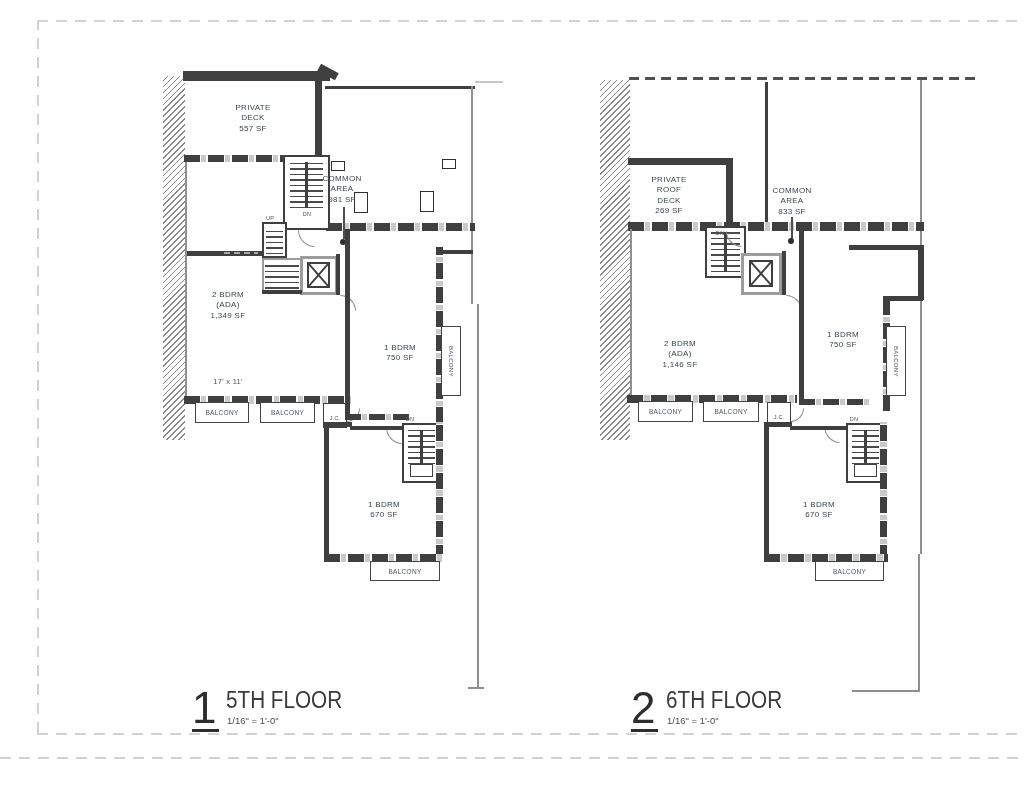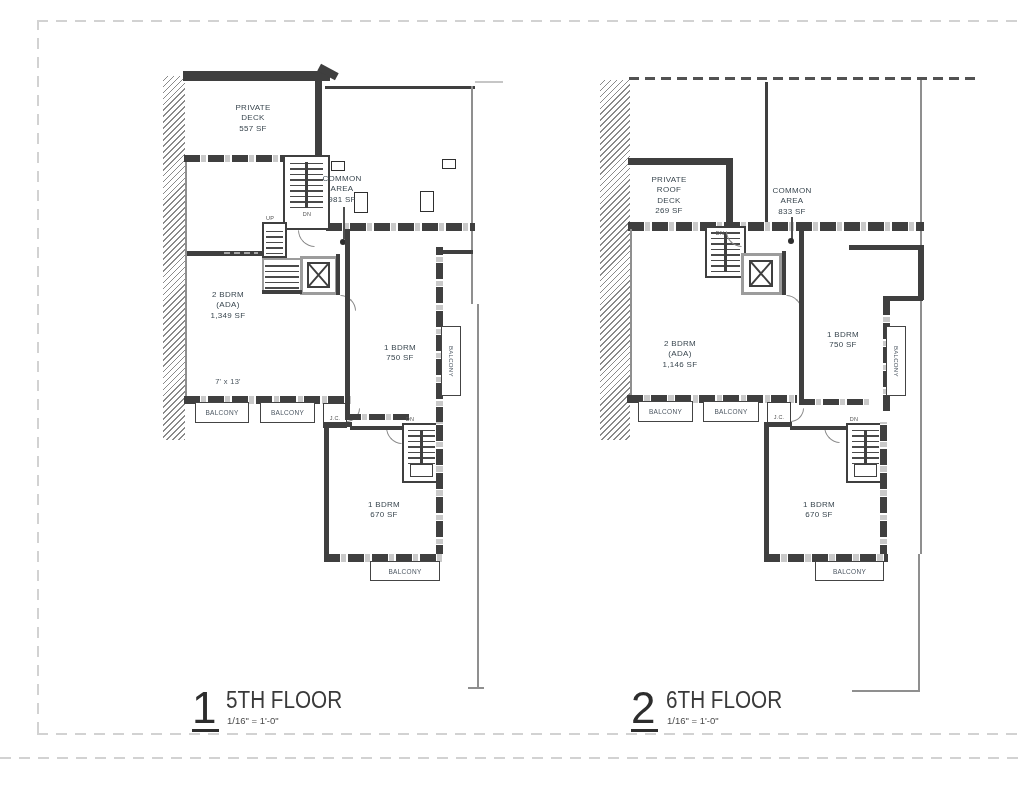--- a/index.html
+++ b/index.html
@@ -98,21 +98,21 @@
 981 SF</div>
     <div class="lead" style="left:343px;top:207px;width:1.5px;height:32px"></div>
     <div class="dot" style="left:340px;top:239px"></div>
 
     <div class="lbl" style="left:221px;top:103px;width:64px">PRIVATE
 DECK
 557 SF</div>
     <div class="lbl" style="left:192px;top:290px;width:72px">2 BDRM
 (ADA)
 1,349 SF</div>
-    <div class="dim" style="left:198px;top:377px;width:60px">7' x 13'</div>
+    <div class="dim" style="left:198px;top:377px;width:60px">17' x 11'</div>
     <div class="lbl" style="left:369px;top:343px;width:62px">1 BDRM
 750 SF</div>
     <div class="lbl" style="left:353px;top:500px;width:62px">1 BDRM
 670 SF</div>
 
     <div class="wwh" style="left:184px;top:396px;width:168px;height:8px"></div>
     <div class="balc" style="left:195px;top:402px;width:54px;height:21px">
         <span>BALCONY</span>
       </div>
     <div class="balc" style="left:260px;top:402px;width:55px;height:21px">

